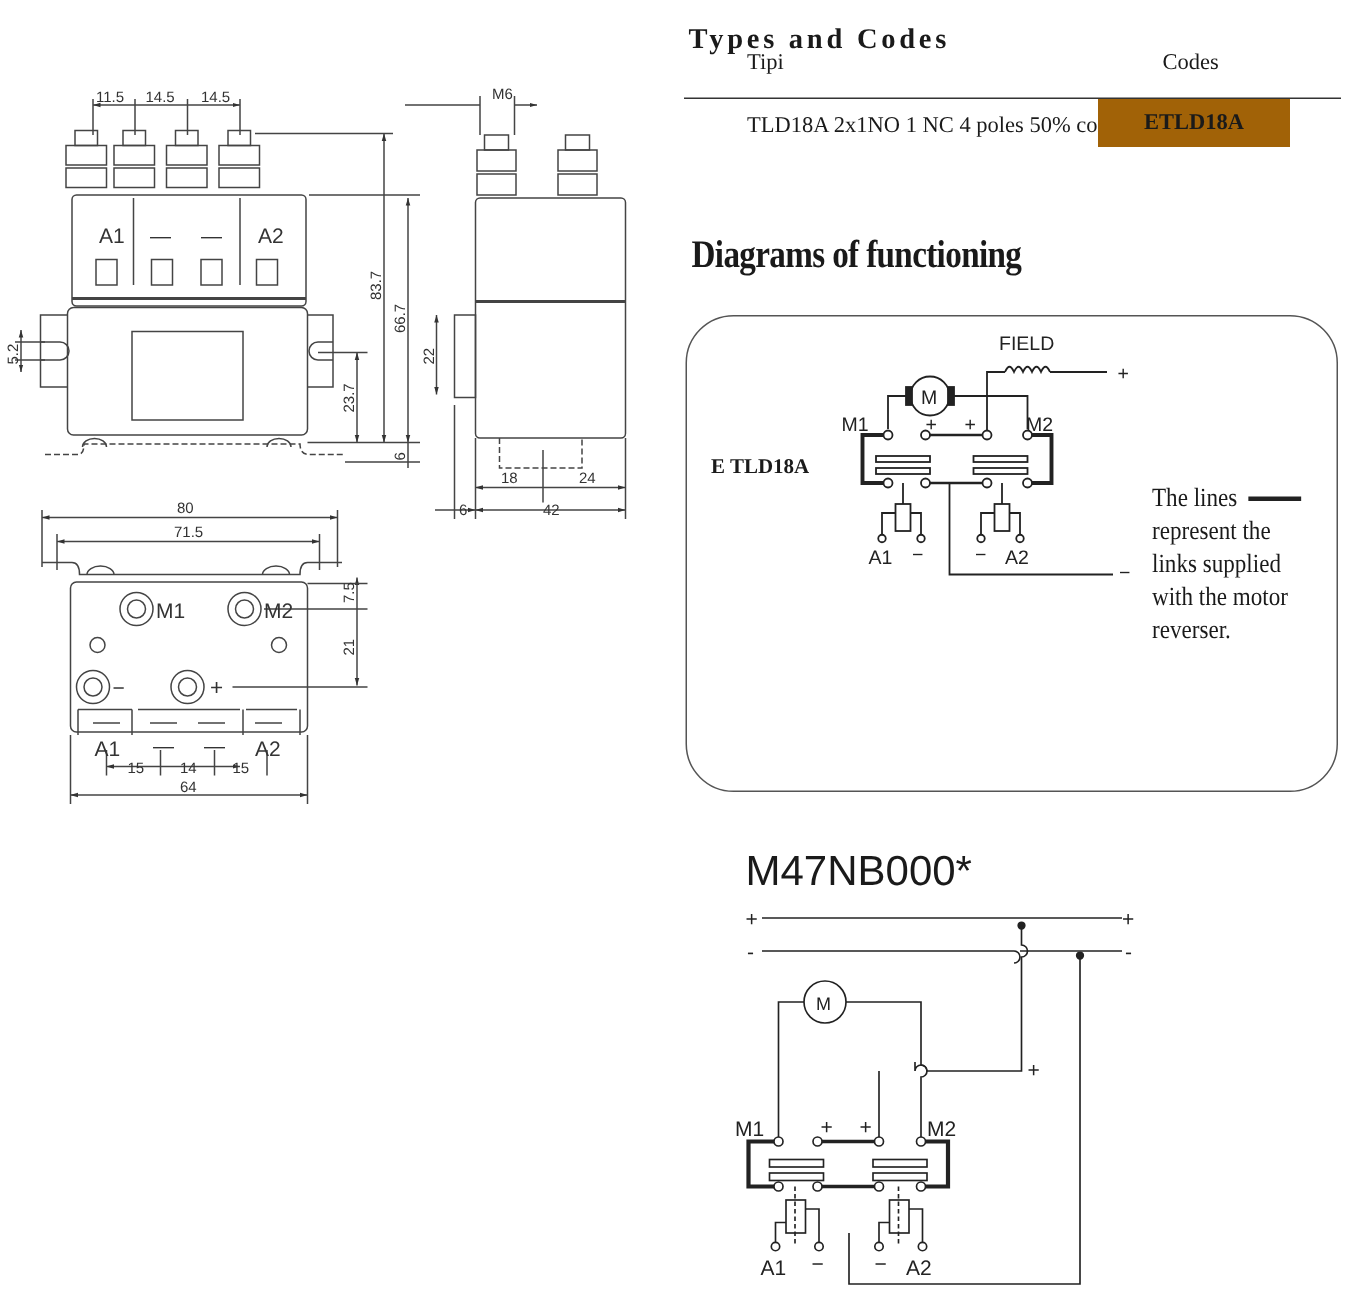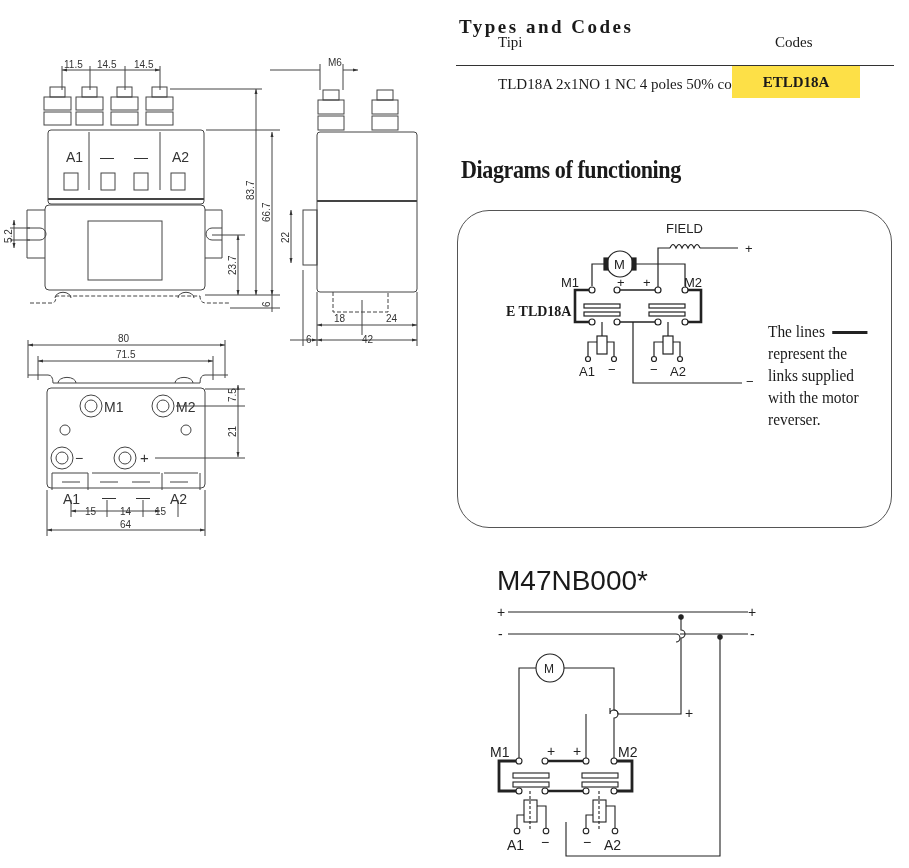--- a/index.html
+++ b/index.html
@@ -5,24 +5,24 @@
   html,body{margin:0;padding:0;background:#fff;}
   body{width:909px;height:868px;position:relative;overflow:hidden;font-family:"Liberation Serif",serif;color:#1a1a1a;}
   .abs{position:absolute;}
   .sans{font-family:"Liberation Sans",sans-serif;}
   .serif{font-family:"Liberation Serif",serif;}
   #types-title{left:459px;top:5px;font-size:19px;font-weight:bold;letter-spacing:2.5px;margin-top:11px;}
   #col-tipi{left:498px;top:34px;font-size:15px;}
   #col-codice{left:775px;top:34px;font-size:15px;}
   #types-rule{left:456px;top:65px;width:438px;height:1px;background:#333;}
   #row-desc{left:498px;top:76px;font-size:15px;}
-  #row-code{left:732px;top:66px;width:128px;height:32px;background:#fde047;font-size:15px;font-weight:bold;text-align:center;line-height:32px;}
+  #row-code{left:732px;top:66px;width:128px;height:32px;background:#a16207;font-size:15px;font-weight:bold;text-align:center;line-height:32px;}
   #diagrams-title{left:461px;top:155px;font-size:26px;font-weight:bold;letter-spacing:-0.5px;transform:scaleX(0.85);transform-origin:left;}
   #diag-box{left:457px;top:210px;width:435px;height:318px;border:1.5px solid #555;border-radius:32px;box-sizing:border-box;}
-  #diag-model{left:474px;top:304px;font-size:14px;font-weight:bold;margin-left:32px;}
+  #diag-model{left:474px;top:304px;font-size:14px;font-weight:bold;}
   #diag-note{left:768px;top:320px;width:120px;font-size:17.5px;line-height:22px;transform:scaleX(0.88);transform-origin:left;}
   #m47-title{left:497px;top:565px;font-size:28px;}
   svg text{font-family:"Liberation Sans",sans-serif;}
 </style>
 </head>
 <body>
 
 <div class="abs serif" id="types-title">Types and Codes</div>
 <div class="abs serif" id="col-tipi">Tipi</div>
 <div class="abs serif" id="col-codice">Codes</div>

